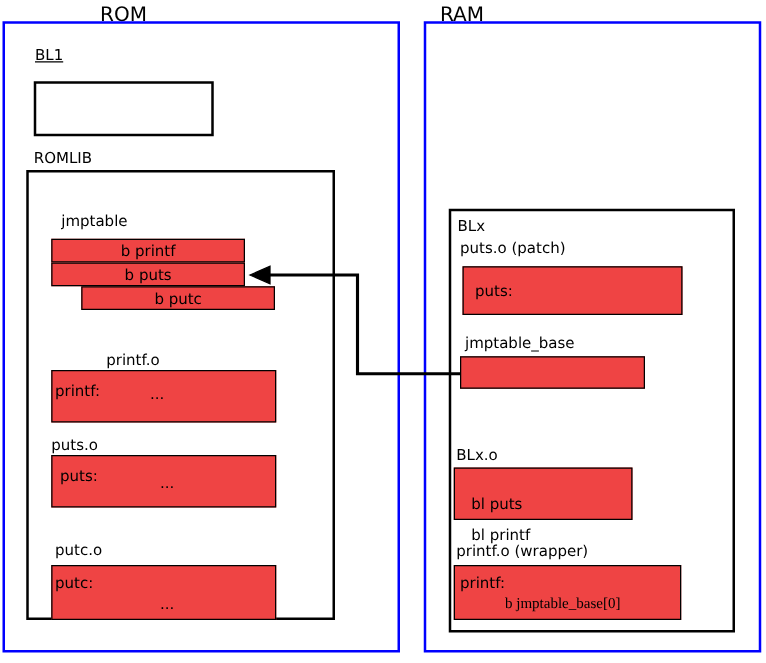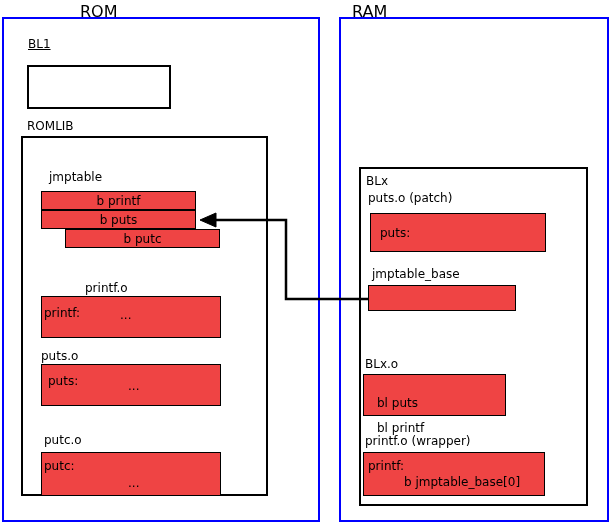--- a/index.html
+++ b/index.html
@@ -137,21 +137,21 @@
 
   <div class="lbl" style="left:365px; top:358px;">BLx.o</div>
   <div class="box-thin" style="left:363px; top:374px; width:143px; height:42px;">
     <div class="code" style="left:13px; top:6px;margin-top:40px;">bl printf</div>
     <div class="code" style="left:13px; top:21px;">bl puts</div>
   </div>
 
   <div class="lbl" style="left:365px; top:435px;">printf.o (wrapper)</div>
   <div class="box-thin" style="left:363px; top:452px; width:182px; height:44px;">
     <div class="code" style="left:4px; top:6px;">printf:</div>
-    <div class="code" style="left:40px; top:22px;">b jmptable_base[0]</div>
+    <div class="code" style="left:40px; top:22px;font-family:Liberation Serif, serif;">b jmptable_base[0]</div>
   </div>
 
   <svg class="overlay" viewBox="0 0 613 530" xmlns="http://www.w3.org/2000/svg">
     <g>
       <path d="M 368 299 L 286 299 L 286 220 L 207 220" fill="none" stroke="#000000" stroke-width="2.5"></path>
       <polygon points="200,220 216,213 216,227" fill="#000000" stroke="#000000" stroke-width="1"></polygon>
     </g>
   </svg>
 
 </div>

